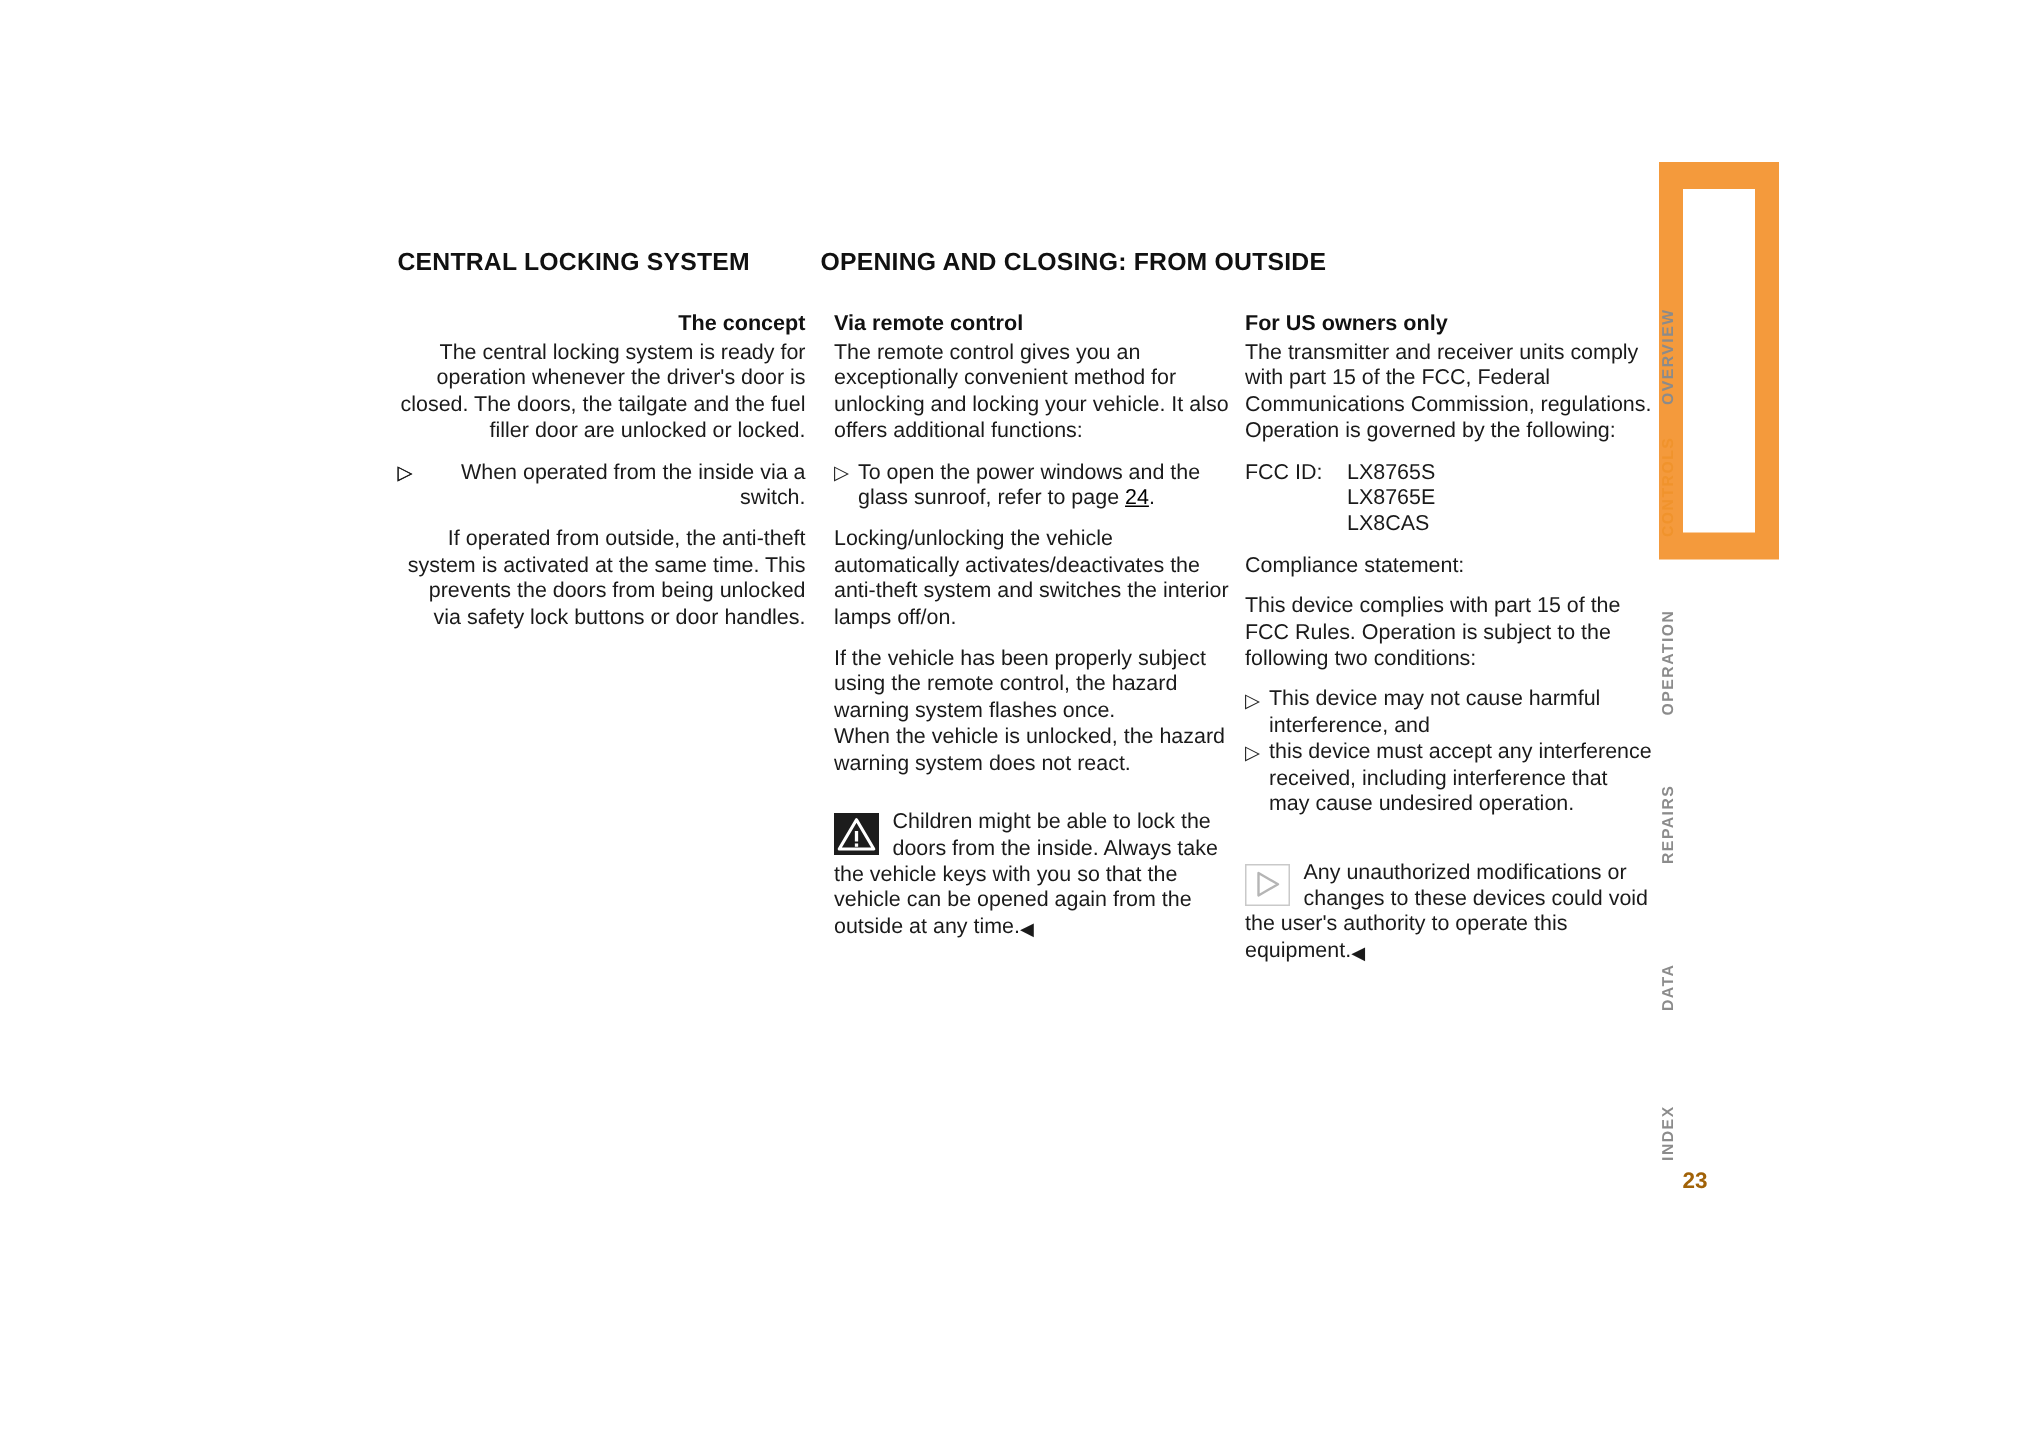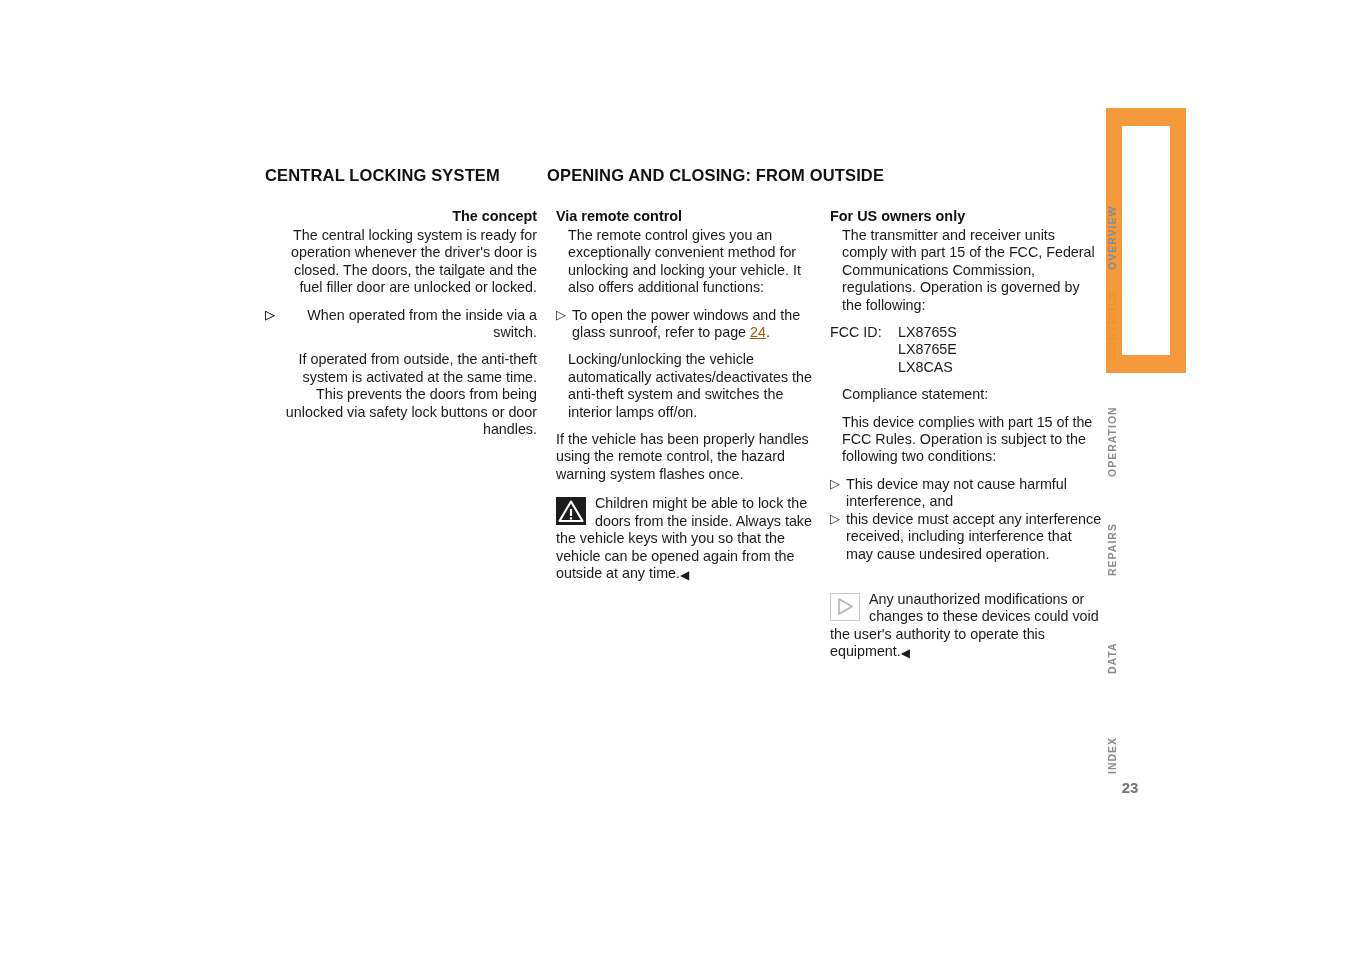--- a/index.html
+++ b/index.html
@@ -51,21 +51,21 @@
 
   .sub {
     font-size: 14.4px;
     font-weight: bold;
     color: #111111;
     margin: 0 0 2px 0;
     line-height: 18px;
   }
 
   p.para {
-    margin: 0 0 10px 12px;
+    margin: 0 0 10px 0;
   }
   p.para.tight {
     margin: 0 0 0 0;
   }
 
   
   ul.bullets {
     list-style: none;
     margin: 0 0 10px 0;
     padding: 0;
@@ -77,21 +77,21 @@
   }
   ul.bullets li .tri {
     position: absolute;
     left: 0;
     top: -0.5px;
     font-size: 13px;
     line-height: 17.4px;
     color: #1a1a1a;
   }
 
-  .link { color: #a16207; }
+  .link { color: #000000; }
 
   
   .fcc {
     margin: 0 0 10px 0;
   }
   .fcc-row { display: flex; }
   .fcc-label { width: 68px; flex: 0 0 68px; }
   .fcc-val { flex: 1 1 auto; }
 
   
@@ -177,21 +177,21 @@
   #tab-index     { left: 0px; top: 715px;  height: 80px; }
 
   .page-number {
     position: absolute;
     left: 1106px;
     top: 779px;
     width: 48px;
     text-align: center;
     font-size: 15px;
     font-weight: bold;
-    color: #737373;
+    color: #a16207;
   }
 </style>
 </head>
 <body>
 
 <div class="page">
 
   <div class="h1" id="title-left">CENTRAL LOCKING SYSTEM</div>
   <div class="h1" id="title-right">OPENING AND CLOSING: FROM OUTSIDE</div>
 
@@ -213,21 +213,22 @@
   <div class="col" id="col-2">
     <div class="sub">Via remote control</div>
     <p class="para">The remote control gives you an exceptionally convenient method for unlocking and locking your vehicle. It also offers additional functions:</p>
     <ul class="bullets">
       <li>
         <span class="tri">▷</span>
         <span><span>To open the power windows and the glass sunroof, refer to page </span><a class="link" href="#">24</a><span>.</span></span>
       </li>
     </ul>
     <p class="para">Locking/unlocking the vehicle automatically activates/deactivates the anti-theft system and switches the interior lamps off/on.</p>
-    <p class="para tight">If the vehicle has been properly handles using the remote control, the hazard warning system flashes once.</p>
+    <p class="para tight">If the vehicle has been properly subject using the remote control, the hazard warning system flashes once.</p>
+    <p class="para">When the vehicle is unlocked, the hazard warning system does not react.</p>
 
     <div class="spacer-12"></div>
 
     <div class="notice">
       <div class="icon">
         <div class="warn-icon-box">
           <svg width="30" height="28" viewBox="0 0 30 28" aria-hidden="true">
             <polygon points="15,4.5 26.5,24 3.5,24" fill="none" stroke="#ffffff" stroke-width="2.1" stroke-linejoin="round"></polygon>
             <rect x="13.9" y="12" width="2.2" height="7" fill="#ffffff"></rect>
             <rect x="13.9" y="20.3" width="2.2" height="2.2" fill="#ffffff"></rect>

